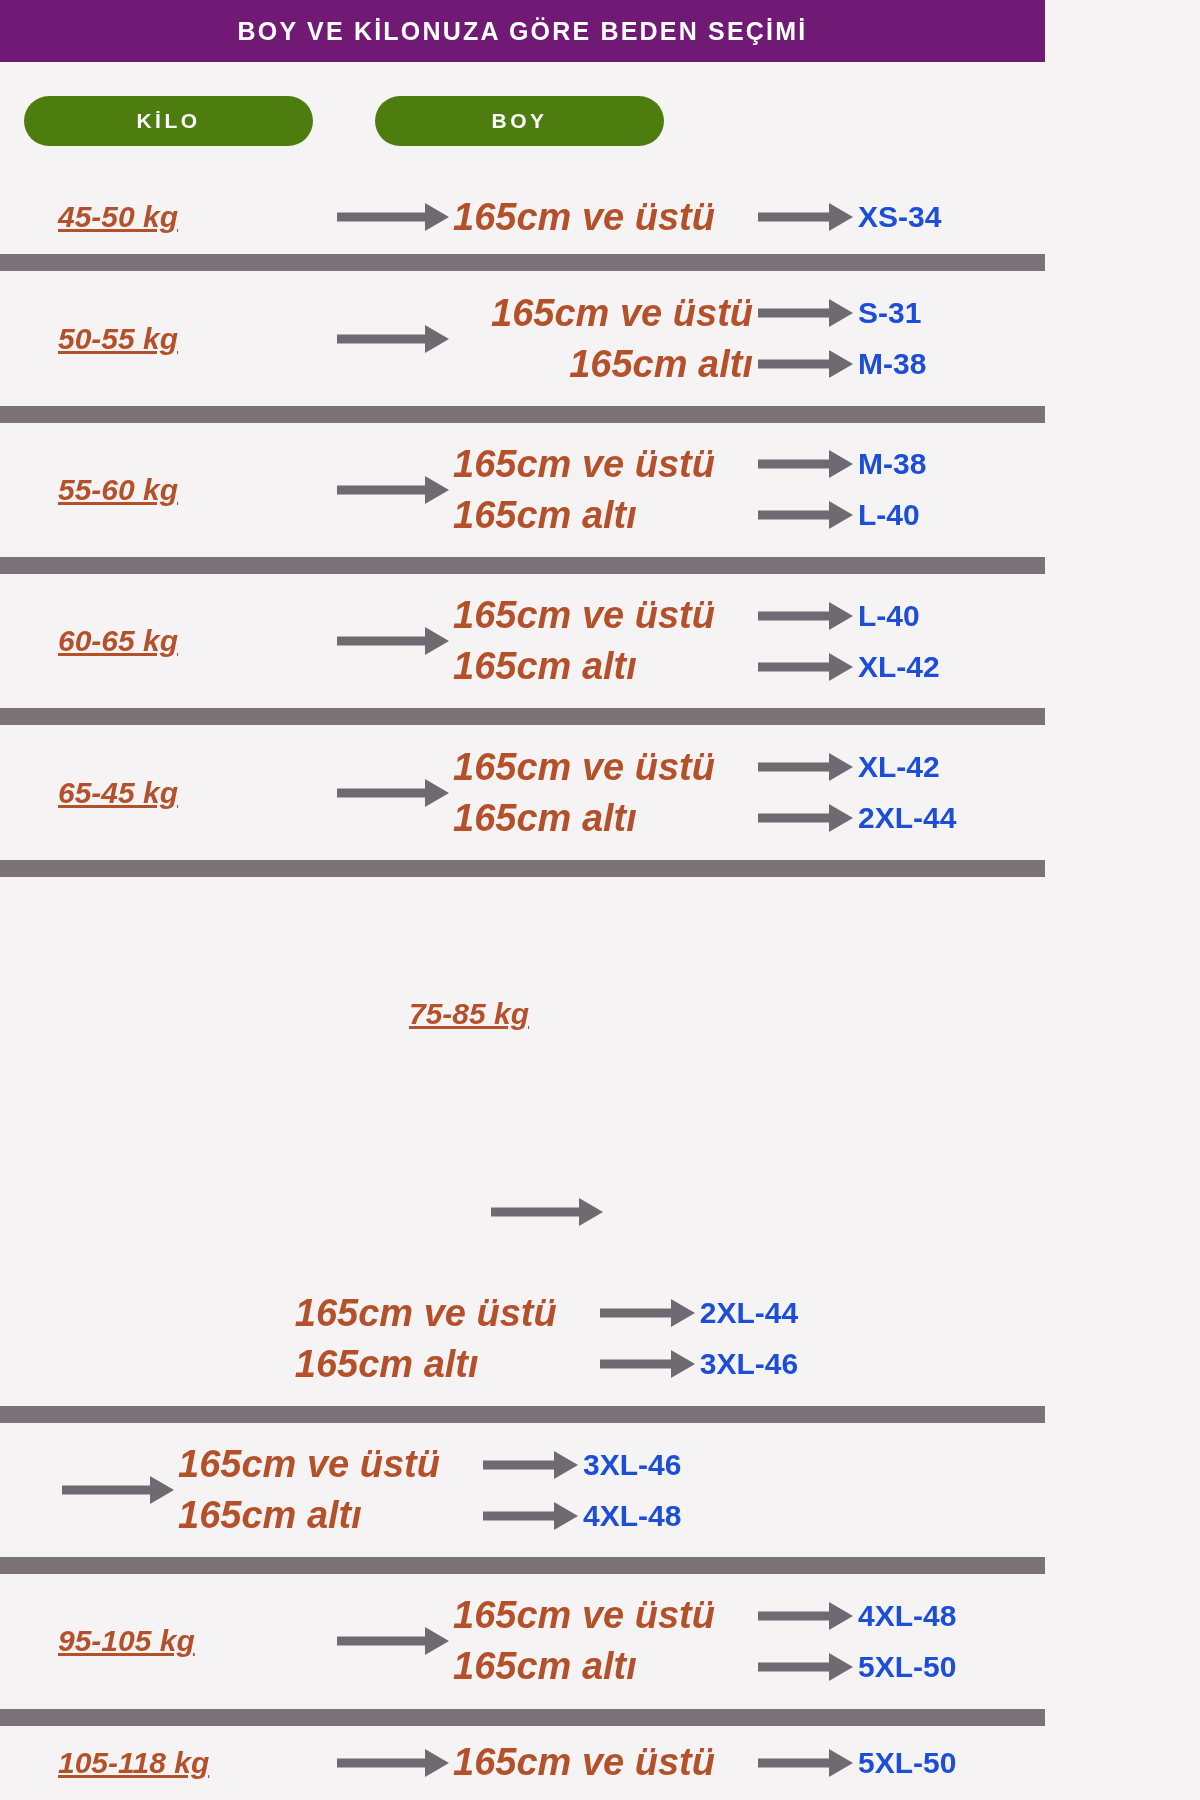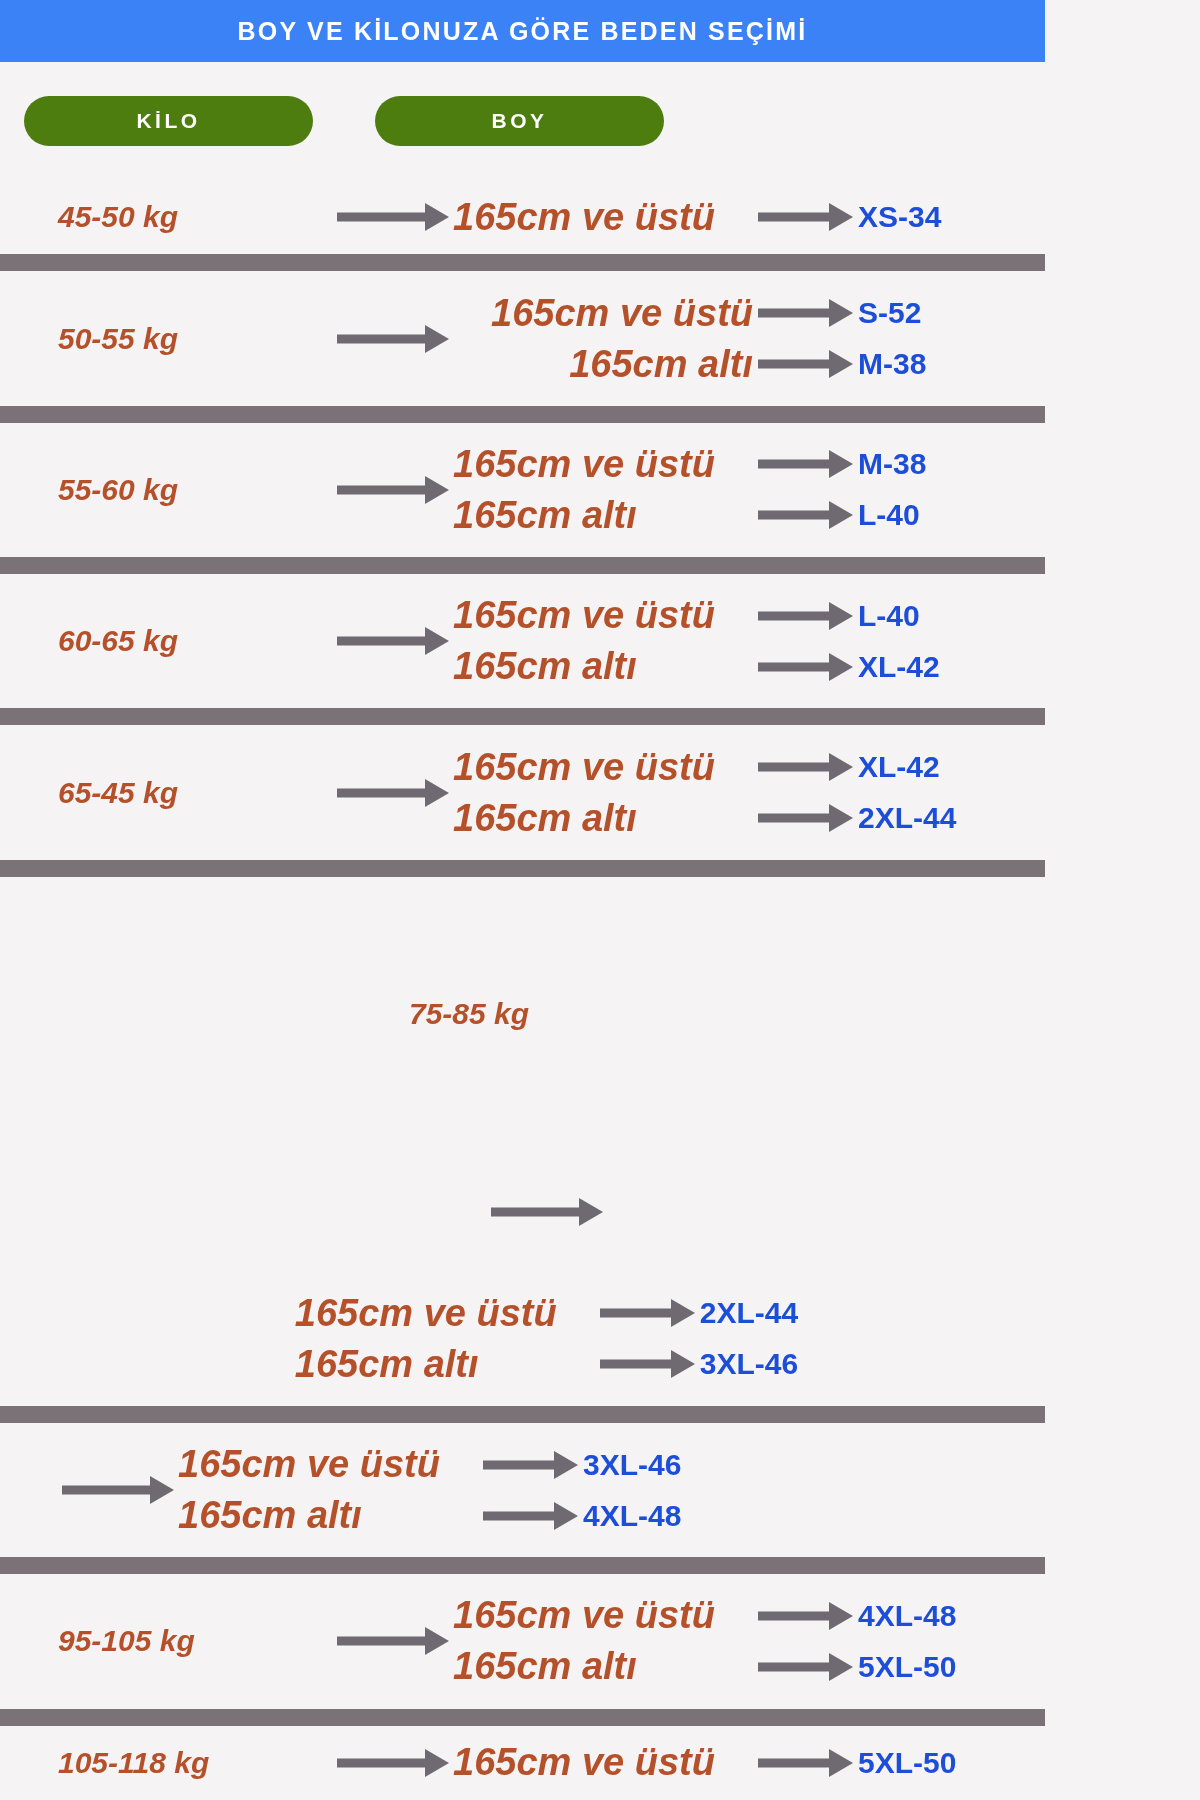--- a/index.html
+++ b/index.html
@@ -16,21 +16,21 @@
     width: 1045px;
     height: 1800px;
     background: #f5f3f4;
     position: relative;
     display: flex;
     flex-direction: column;
   }
 
   
   .title-bar {
-    background: #3b82f6;
+    background: #701a75;
     height: 62px;
     display: flex;
     align-items: center;
     justify-content: center;
     flex: 0 0 auto;
   }
   .title-bar .title-text {
     color: #ffffff;
     font-size: 25px;
     font-weight: bold;
@@ -83,20 +83,21 @@
     flex: 0 0 275px;
     display: flex;
     align-items: center;
   }
   .weight-text {
     color: #b5512a;
     font-size: 30px;
     font-weight: bold;
     font-style: italic;
     white-space: nowrap;
+    text-decoration: underline;
   }
 
   .cell-arrow-main {
     flex: 0 0 120px;
     display: flex;
     align-items: center;
     justify-content: center;
   }
 
   .cell-heights {
@@ -213,21 +214,21 @@
         </div>
         <div class="cell-heights">
           <div class="height-line">
             <span class="height-text">165cm ve üstü</span>
             <span class="height-arrow">
               <span class="arrow arrow-sm">
                 <span class="shaft"></span>
                 <span class="head"></span>
               </span>
             </span>
-            <span class="size-text">S-52</span>
+            <span class="size-text">S-31</span>
           </div>
           <div class="height-line">
             <span class="height-text">165cm altı</span>
             <span class="height-arrow">
               <span class="arrow arrow-sm">
                 <span class="shaft"></span>
                 <span class="head"></span>
               </span>
             </span>
             <span class="size-text">M-38</span>

